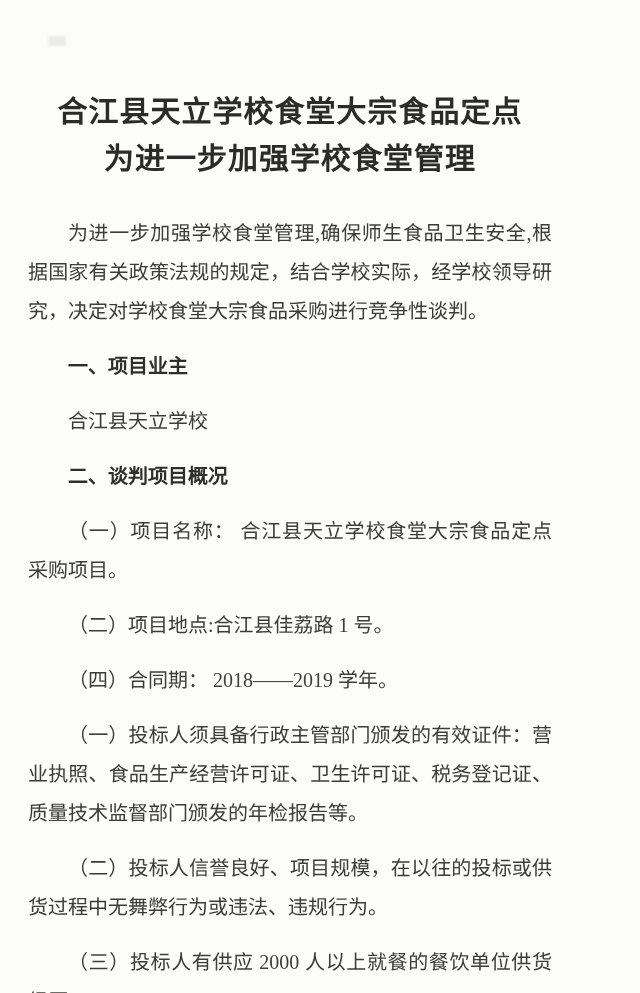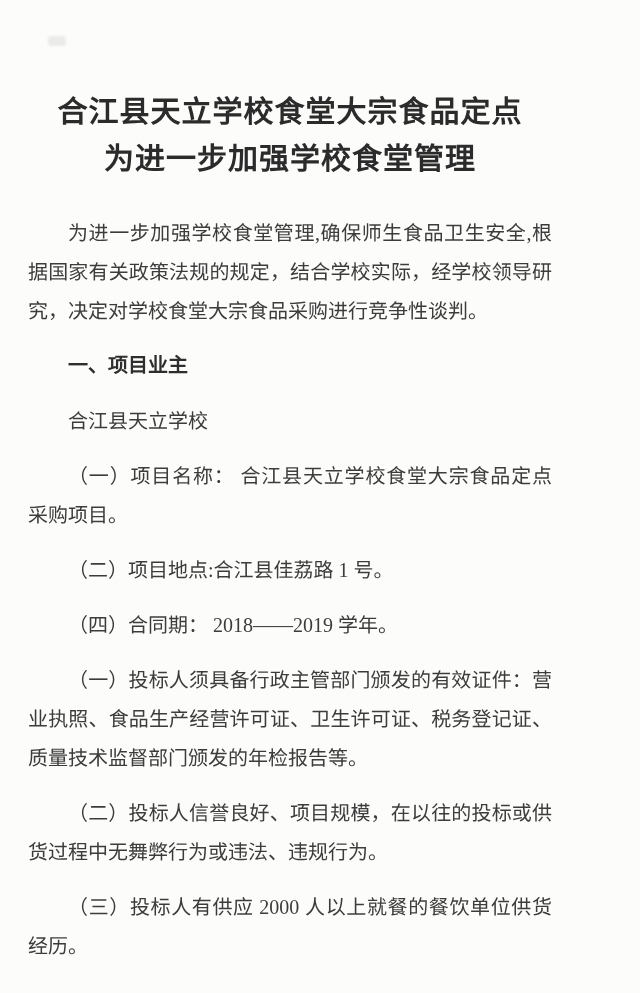--- a/index.html
+++ b/index.html
@@ -47,40 +47,41 @@
     text-align: justify;
     text-justify: inter-ideograph;
     word-break: normal;
   }
   #doc-body p.para {
     text-indent: 2em;
     color: #3c3c3c;
   }
   #doc-body p.heading {
     text-indent: 2em;
-    font-family: Liberation Mono, monospace;
+    font-family: Liberation Sans, sans-serif;
     font-weight: 700;
     color: #2e2e2e;
   }
 </style>
 </head>
 <body>
 
 <main class="page">
   <div class="smudge"></div>
 
   <h1 class="doc-title">
     <span class="tline">合江县天立学校食堂大宗食品定点</span>
     <span class="tline">为进一步加强学校食堂管理</span>
   </h1>
 
   <div id="doc-body">
       <p class="para">为进一步加强学校食堂管理,确保师生食品卫生安全,根据国家有关政策法规的规定，结合学校实际，经学校领导研究，决定对学校食堂大宗食品采购进行竞争性谈判。</p>
       <p class="heading">一、项目业主</p>
       <p class="para">合江县天立学校</p>
+      <p class="heading">二、谈判项目概况</p>
       <p class="para">（一）项目名称： 合江县天立学校食堂大宗食品定点采购项目。</p>
       <p class="para">（二）项目地点:合江县佳荔路 1 号。</p>
       <p class="para">（四）合同期： 2018——2019 学年。</p>
       <p class="para">（一）投标人须具备行政主管部门颁发的有效证件：营业执照、食品生产经营许可证、卫生许可证、税务登记证、质量技术监督部门颁发的年检报告等。</p>
       <p class="para">（二）投标人信誉良好、项目规模，在以往的投标或供货过程中无舞弊行为或违法、违规行为。</p>
       <p class="para">（三）投标人有供应 2000 人以上就餐的餐饮单位供货经历。</p>
     </div>
 </main>
 
 </body></html>

